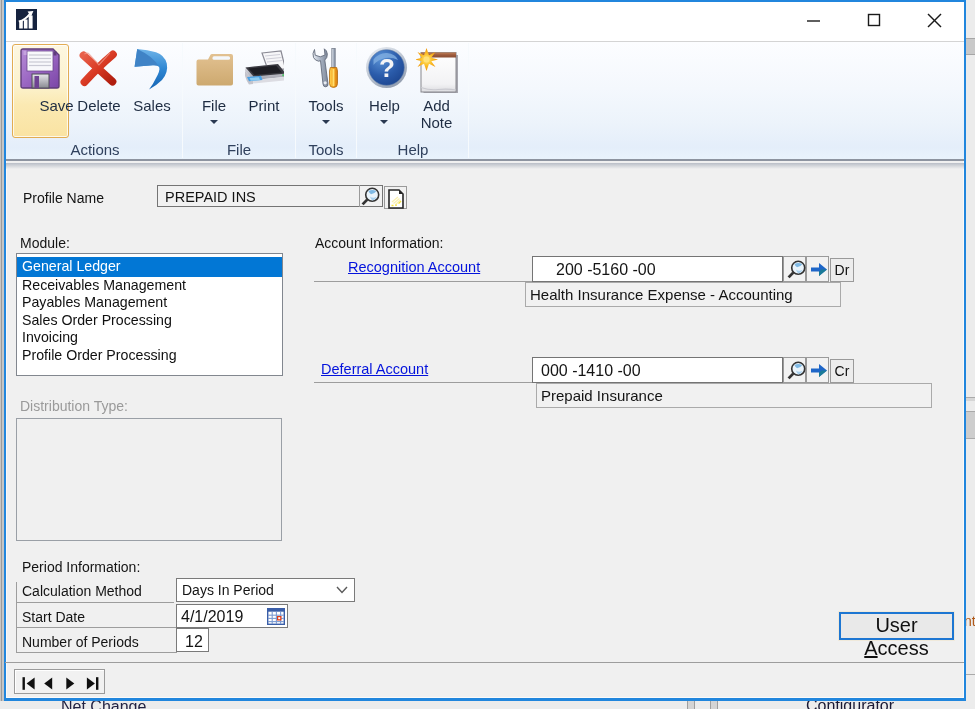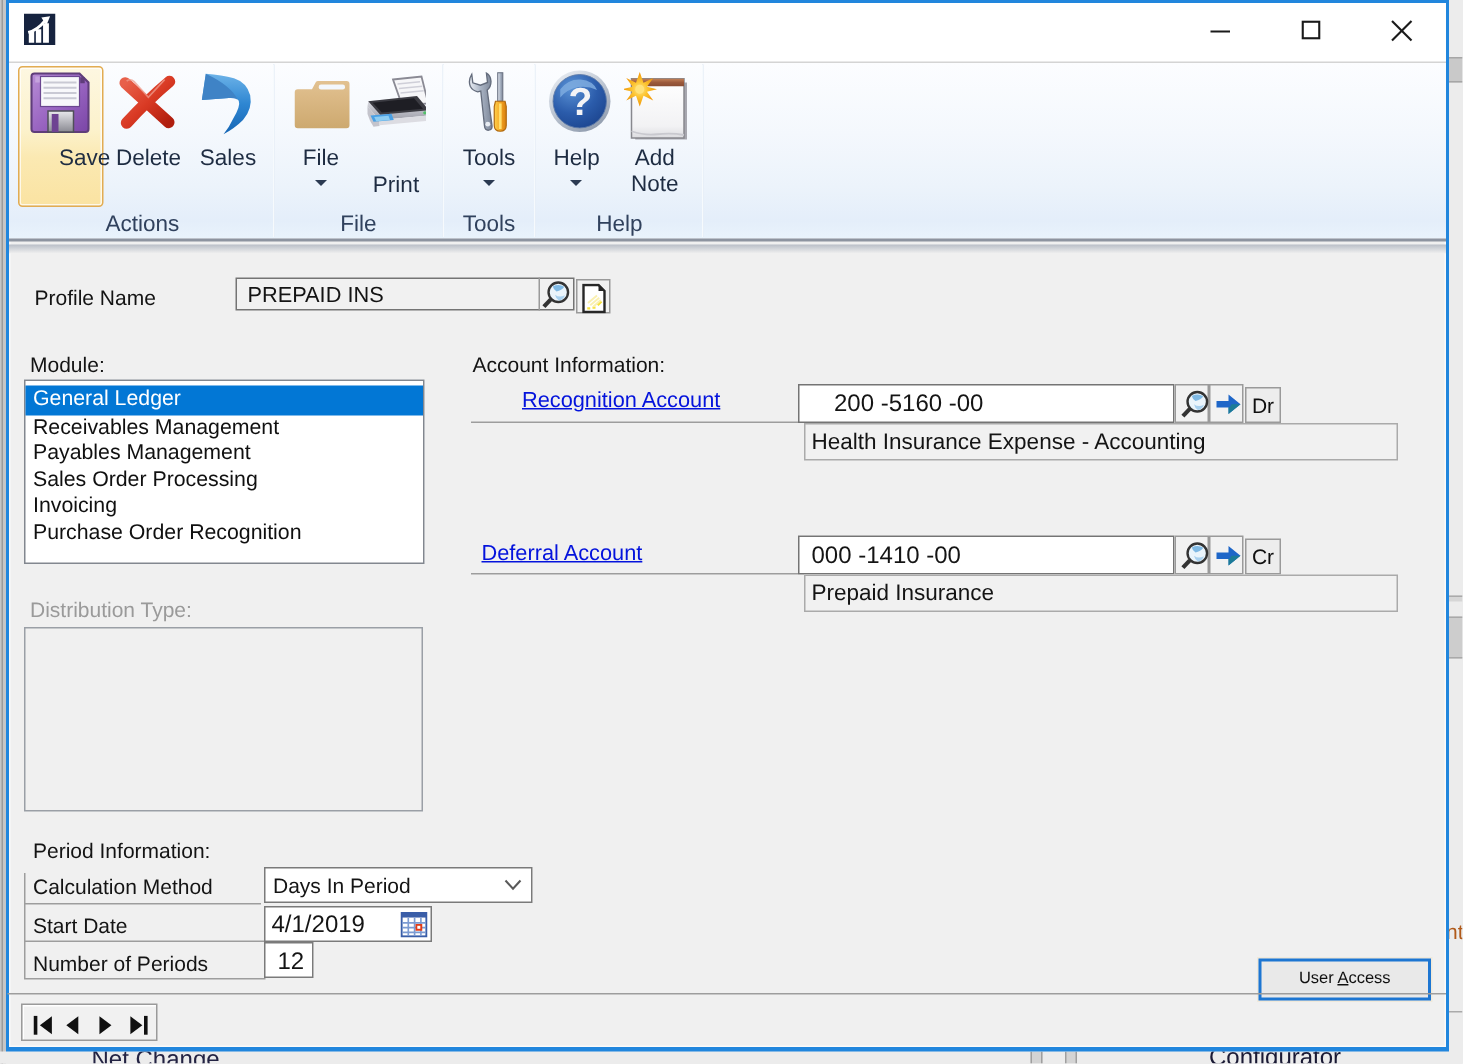--- a/index.html
+++ b/index.html
@@ -56,21 +56,21 @@
   .drcr { width:24px; height:24px; background:#ededed; border:1px solid #9a9a9a; font-size:14px; color:#101010; text-align:center; line-height:22px; }
   .accText { font-size:16px; color:#141414; }
 
   
   .pline { background:#9d9d9d; }
   #cmBox { left:176px; top:578px; width:179px; height:24px; background:#ffffff; border:1px solid #7a7a7a; }
   #sdBox { left:176px; top:604px; width:112px; height:24px; background:#ffffff; border:1px solid #7a7a7a; }
   #npBox { left:176px; top:628px; width:33px; height:24px; background:#ffffff; border:1px solid #7a7a7a; }
 
   
-  #uaBtn { left:839px; top:612px; width:115px; height:28px; background:#e9e9e9; border:2.5px solid #1d76d2; font-size:11px; color:#101010; text-align:center; line-height:23px; box-shadow:0 0 0 1px #f0e9da;margin-top:27px; }
+  #uaBtn { left:839px; top:612px; width:115px; height:28px; background:#e9e9e9; border:2.5px solid #1d76d2; font-size:20px; color:#101010; text-align:center; line-height:23px; box-shadow:0 0 0 1px #f0e9da; }
 
   
   #navSep { left:5px; top:662px; width:959px; height:1px; background:#9d9d9d; }
   #navBox { left:14px; top:669px; width:91px; height:25px; background:#f1f1f1; border:1px solid #9a9a9a; box-shadow:inset 1px 1px 0 #ffffff; }
 </style>
 </head>
 <body>
 <div id="screen">
 
   <div class="abs" style="left:0;top:0;width:4px;height:709px;background:#c6c6c6;"></div>
@@ -202,21 +202,21 @@
       <path d="M1.5 17.5 L34 14 L42 23.5 L41 27 L9 30 L1 21 Z" fill="url(#prbody)"></path>
       <path d="M1.5 17.5 L34 14 L42 23.5 L9.5 26.5 Z" fill="#3b3b42"></path>
       <path d="M4.5 18.5 L32 15.5 L38 22.5 L10.5 25 Z" fill="#1e1e24"></path>
       <path d="M1 21 L9 30 L9 34 L5 34.5 Q2.5 31 1 26 Z" fill="#c4c4cc"></path>
       <path d="M9 30 L41 27 L41 30.5 L9 33.5 Z" fill="#dcdce2"></path>
       <path d="M3 27 L17 25.8 L18.5 30 L5 31.2 Z" fill="#4aa0e4"></path>
       <path d="M5.5 28 L15 27.2 L16 30 L6.8 30.8 Z" fill="#8ecdf2"></path>
       <circle cx="39.2" cy="25.2" r="1.1" fill="#52c06a"></circle>
     </svg>
   </div>
-  <div class="blabel abs" style="left:240px;width:48px;margin-top:18px;">Print</div>
+  <div class="blabel abs" style="left:240px;width:48px;">Print</div>
 
   <div class="abs" id="icon-tools" style="left:312px;top:47px;">
     <svg width="28" height="42" viewBox="0 0 28 42">
       <defs>
         <linearGradient id="met" x1="0" y1="0" x2="1" y2="0">
           <stop offset="0" stop-color="#e8ecf2"></stop>
             <stop offset="0.5" stop-color="#aab4c4"></stop>
             <stop offset="1" stop-color="#7c8698"></stop>
         </linearGradient>
         <linearGradient id="oran" x1="0" y1="0" x2="1" y2="0">
@@ -311,21 +311,21 @@
       <path d="M4 13 L10 8 M5.5 14.5 L11.5 9.5 M7.5 15.5 L12.5 11" stroke="#faf0b0" stroke-width="1.3"></path>
     </svg></div>
 
   <div class="lbl abs" style="left:20px;top:235px;">Module:</div>
   <div id="modList" class="abs">
     <div class="mitem msel">General Ledger</div>
     <div class="mitem">Receivables Management</div>
     <div class="mitem">Payables Management</div>
     <div class="mitem">Sales Order Processing</div>
     <div class="mitem">Invoicing</div>
-    <div class="mitem">Purchase Order Recognition</div>
+    <div class="mitem">Profile Order Processing</div>
   </div>
 
   <div class="lbl-dis abs" style="left:20px;top:398px;">Distribution Type:</div>
   <div id="distBox" class="abs"></div>
 
   <div class="lbl abs" style="left:315px;top:235px;">Account Information:</div>
 
   <div class="link abs" style="left:321px;top:259px;margin-left:27px;">Recognition Account</div>
   <div class="ulines abs" style="left:314px;top:281px;width:218px;"></div>
   <div class="accInput abs" style="left:532px;top:256px;"></div>
@@ -336,21 +336,21 @@
       <path d="M9.5 5 Q13.5 3 17.2 5.2 Q15.5 7.8 12 8.3 Q10 7 9.5 5 Z" fill="#7fb9e4"></path>
       <path d="M11 10.5 Q14 12.8 17.6 10.8 Q16.6 13.8 13.6 14.4 Q11.6 13.2 11 10.5 Z" fill="#a8d0ee"></path>
       <path d="M8.2 13.6 L3.6 18.4" stroke="#333333" stroke-width="2.8"></path>
     </svg></div>
   <div class="accBtn abs" style="left:806px;top:256px;"></div>
   <div class="abs" id="icon-arrow1" style="left:810px;top:262px;"><svg width="18" height="15" viewBox="0 0 18 15">
       <path d="M1 5.4 L9 5.4 L9 1 L17 7.5 L9 14 L9 9.6 L1 9.6 Z" fill="#1e66c8"></path>
       <path d="M9 9.6 L9 14 L17 7.5 L11 7.5 Q10.2 9.6 9 9.6 Z" fill="#1b7f8e" opacity="0.85"></path>
     </svg></div>
   <div class="drcr abs" style="left:830px;top:258px;">Dr</div>
-  <div class="descbox abs" style="left:536px;top:282px;width:396px;height:25px;"><span style="position:relative;left:4px;top:3px;">Health Insurance Expense - Accounting</span></div>
+  <div class="descbox abs" style="left:525px;top:282px;width:316px;height:25px;"><span style="position:relative;left:4px;top:3px;">Health Insurance Expense - Accounting</span></div>
 
   <div class="link abs" style="left:321px;top:361px;">Deferral Account</div>
   <div class="ulines abs" style="left:314px;top:382px;width:218px;"></div>
   <div class="accInput abs" style="left:532px;top:357px;"></div>
   <div class="accText abs" style="left:541px;top:362px;">000 -1410 -00</div>
   <div class="accBtn abs" style="left:783px;top:357px;"></div>
   <div class="abs" id="icon-mag3" style="left:785px;top:360px;"><svg width="23" height="21" viewBox="0 0 23 21">
       <circle cx="13.2" cy="8.8" r="6.5" fill="#eaf4fb" stroke="#333333" stroke-width="1.6"></circle>
       <path d="M9.5 5 Q13.5 3 17.2 5.2 Q15.5 7.8 12 8.3 Q10 7 9.5 5 Z" fill="#7fb9e4"></path>
       <path d="M11 10.5 Q14 12.8 17.6 10.8 Q16.6 13.8 13.6 14.4 Q11.6 13.2 11 10.5 Z" fill="#a8d0ee"></path>

